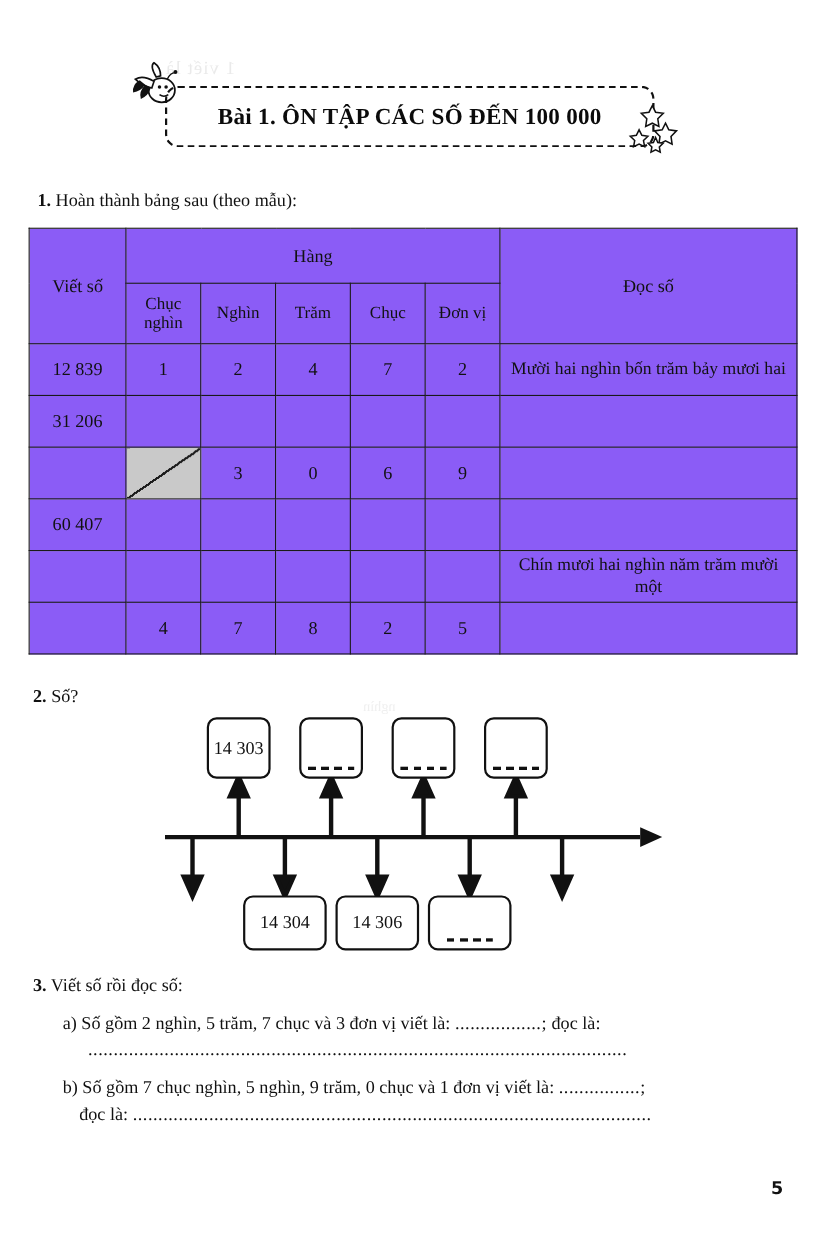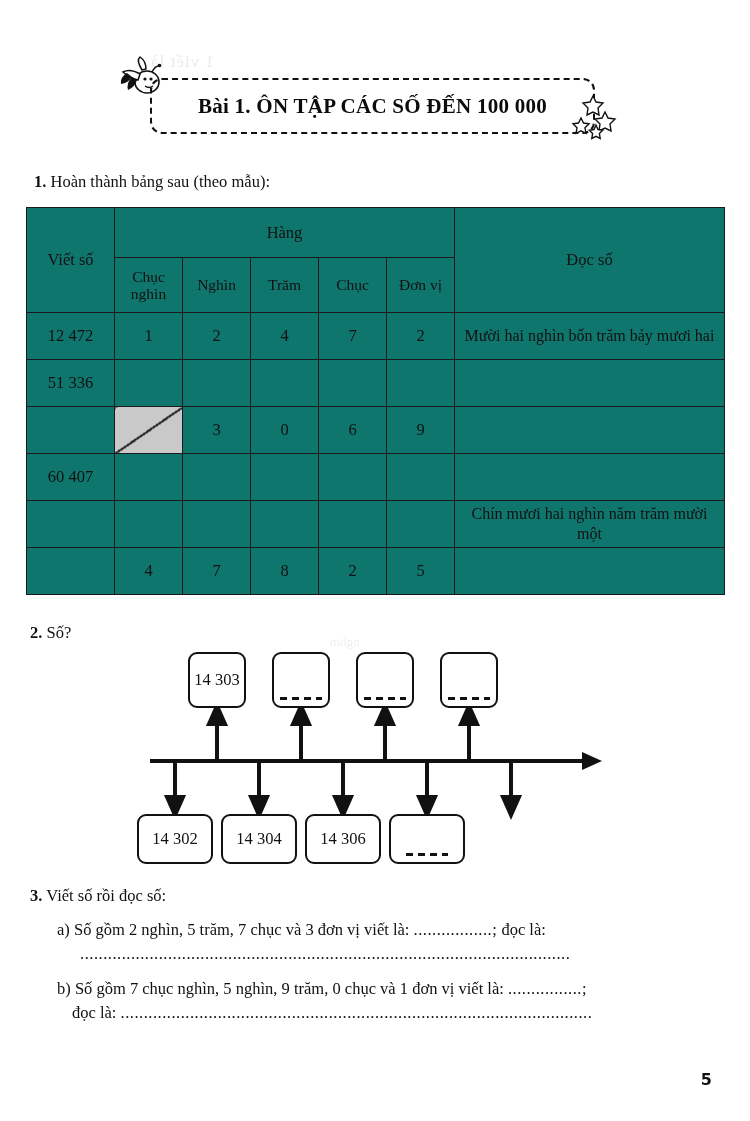--- a/index.html
+++ b/index.html
@@ -70,21 +70,21 @@
     border-collapse: collapse;
     table-layout: fixed;
   }
   .tbl td, .tbl th {
     border: 1px solid #1a1a1a;
     font-weight: 400;
     font-size: 16px;
     text-align: center;
     vertical-align: middle;
     padding: 2px 3px;
-    background: #0f766e;
+    background: #8b5cf6;
   }
   .tbl .h-main { height: 50px; font-size: 16.5px; }
   .tbl .h-sub  { height: 55px; font-size: 15.5px; line-height: 1.12; }
   .tbl .h-tall { font-size: 16.5px; }
   .tbl tbody td { height: 47px; font-size: 16.5px; }
   .tbl tbody td.read { font-size: 16px; line-height: 1.25; padding: 3px 8px; }
   .cell-hatch {
     position: relative;
     background:
       linear-gradient(to bottom right,
@@ -194,30 +194,30 @@
     <tr>
       <th class="h-sub">Chục nghìn</th>
       <th class="h-sub">Nghìn</th>
       <th class="h-sub">Trăm</th>
       <th class="h-sub">Chục</th>
       <th class="h-sub">Đơn vị</th>
     </tr>
   </thead>
   <tbody>
     <tr>
-      <td>12 472</td>
+      <td>12 839</td>
       <td>1</td>
       <td>2</td>
       <td>4</td>
       <td>7</td>
       <td>2</td>
       <td class="read">Mười hai nghìn bốn trăm bảy mươi hai</td>
     </tr>
     <tr>
-      <td>51 336</td>
+      <td>31 206</td>
       <td></td>
       <td></td>
       <td></td>
       <td></td>
       <td></td>
       <td class="read"></td>
     </tr>
     <tr>
       <td></td>
       <td class="cell-hatch"></td>
@@ -300,23 +300,20 @@
   <div class="nbox top" style="left:152px;">
     <span class="blank"></span>
   </div>
   <div class="nbox top" style="left:236px;">
     <span class="blank"></span>
   </div>
   <div class="nbox top" style="left:320px;">
     <span class="blank"></span>
   </div>
 
-  <div class="nbox bottom" style="left:17px;">
-    <span>14 302</span>
-  </div>
   <div class="nbox bottom" style="left:101px;text-align:right;">
     <span>14 304</span>
   </div>
   <div class="nbox bottom" style="left:185px;">
     <span>14 306</span>
   </div>
   <div class="nbox bottom" style="left:269px;">
     <span class="blank"></span>
   </div>
 </div>

